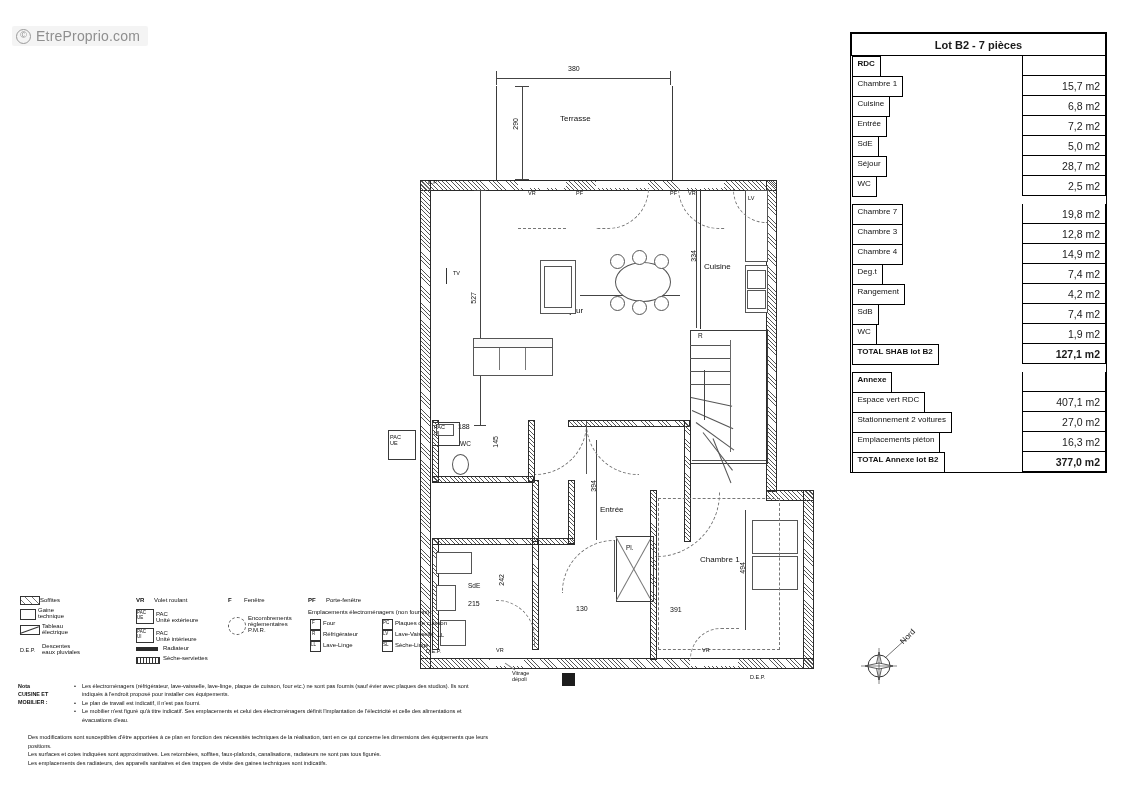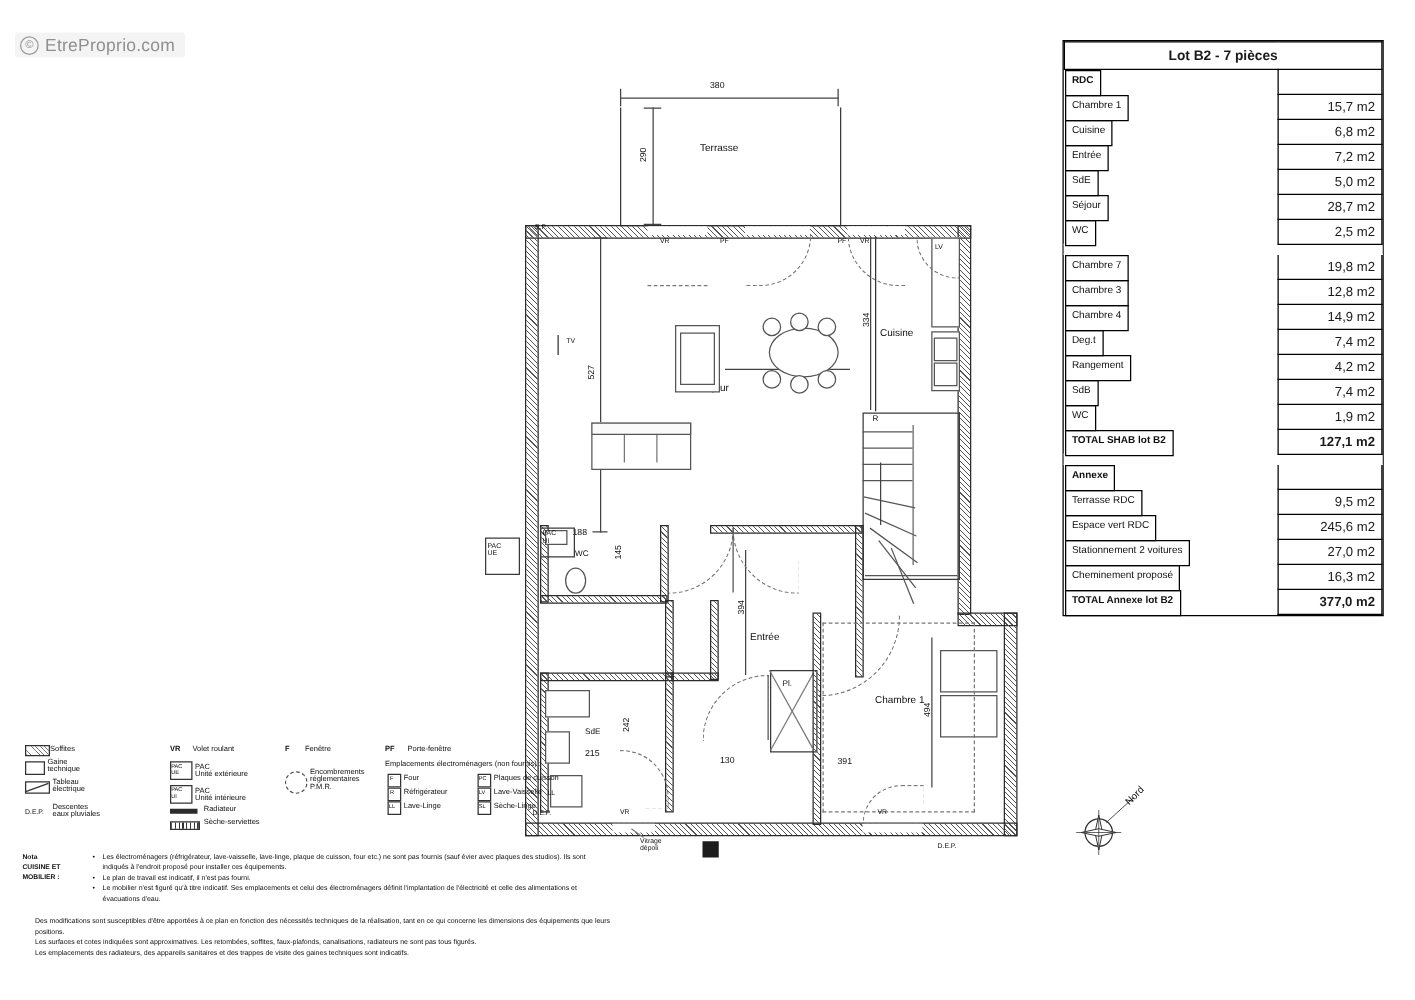--- a/index.html
+++ b/index.html
@@ -158,33 +158,29 @@
       <tr class="gap">
           <td></td>
           <td></td>
         </tr>
 
       <tr class="section">
         <td class="lbl">Annexe</td>
         <td class="val"></td>
       </tr>
       <tr>
-        <td class="lbl">Terrasse RDC</td>
-        <td class="val">9,5 m2</td>
-        </tr>
-      <tr>
         <td class="lbl">Espace vert RDC</td>
-        <td class="val">245,6 m2</td>
+        <td class="val">407,1 m2</td>
         </tr>
       <tr>
         <td class="lbl">Stationnement 2 voitures</td>
         <td class="val">27,0 m2</td>
         </tr>
       <tr>
-        <td class="lbl">Cheminement proposé</td>
+        <td class="lbl">Emplacements piéton</td>
         <td class="val">16,3 m2</td>
         </tr>
       <tr class="total">
         <td class="lbl">TOTAL Annexe lot B2</td>
         <td class="val">377,0 m2</td>
         </tr>
     </tbody>
   </table>
 </div>
 

